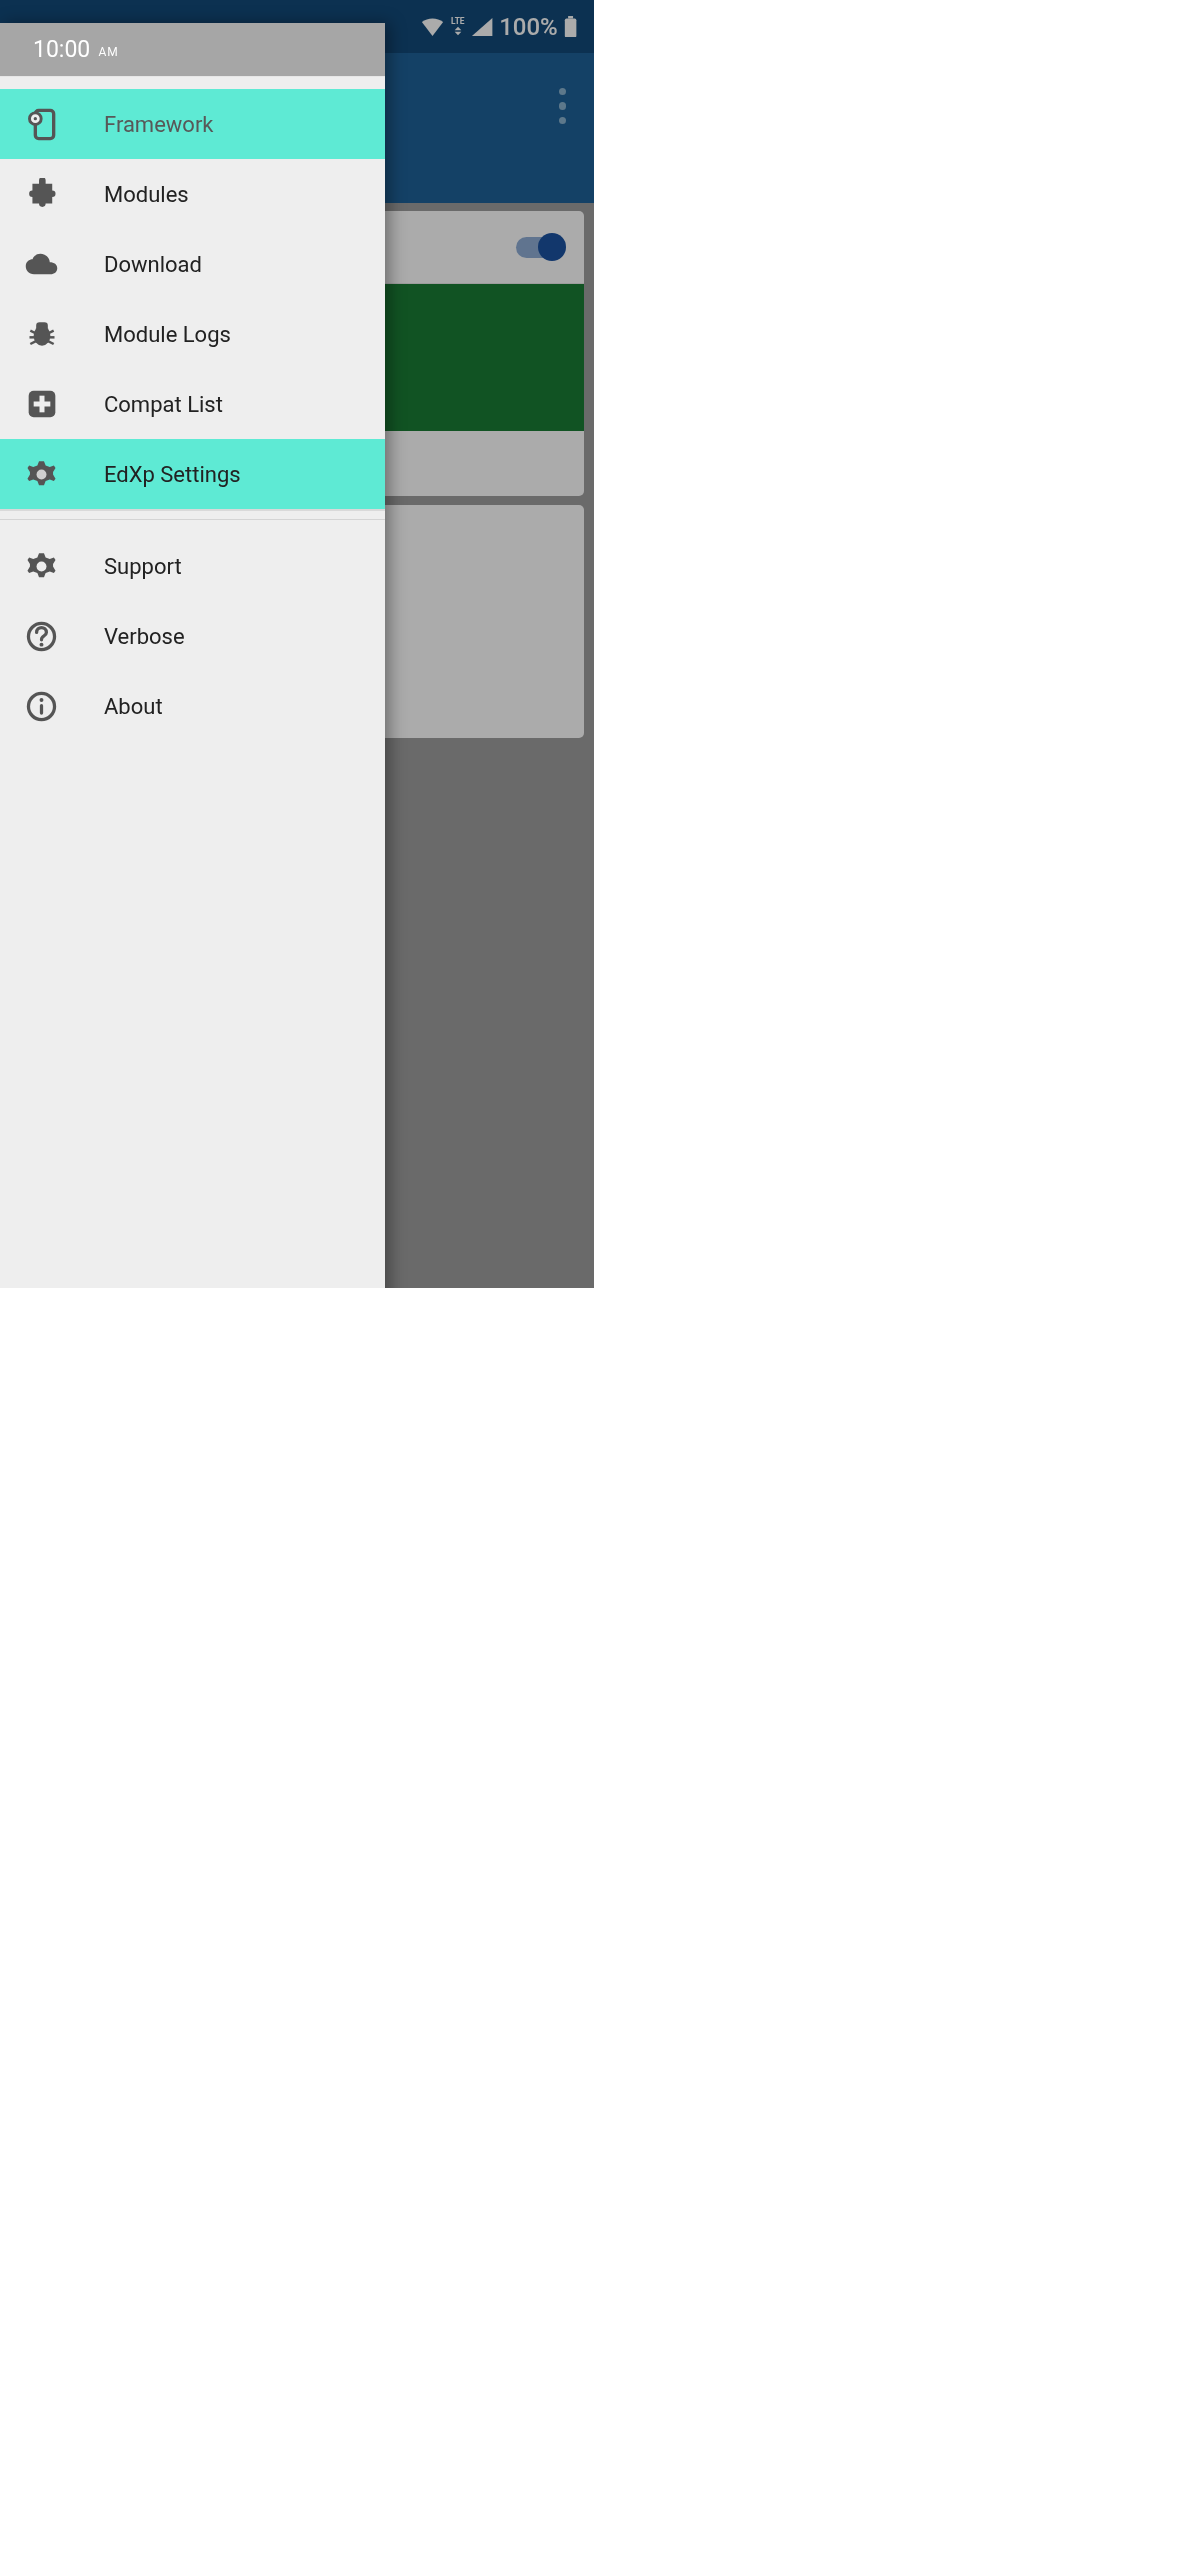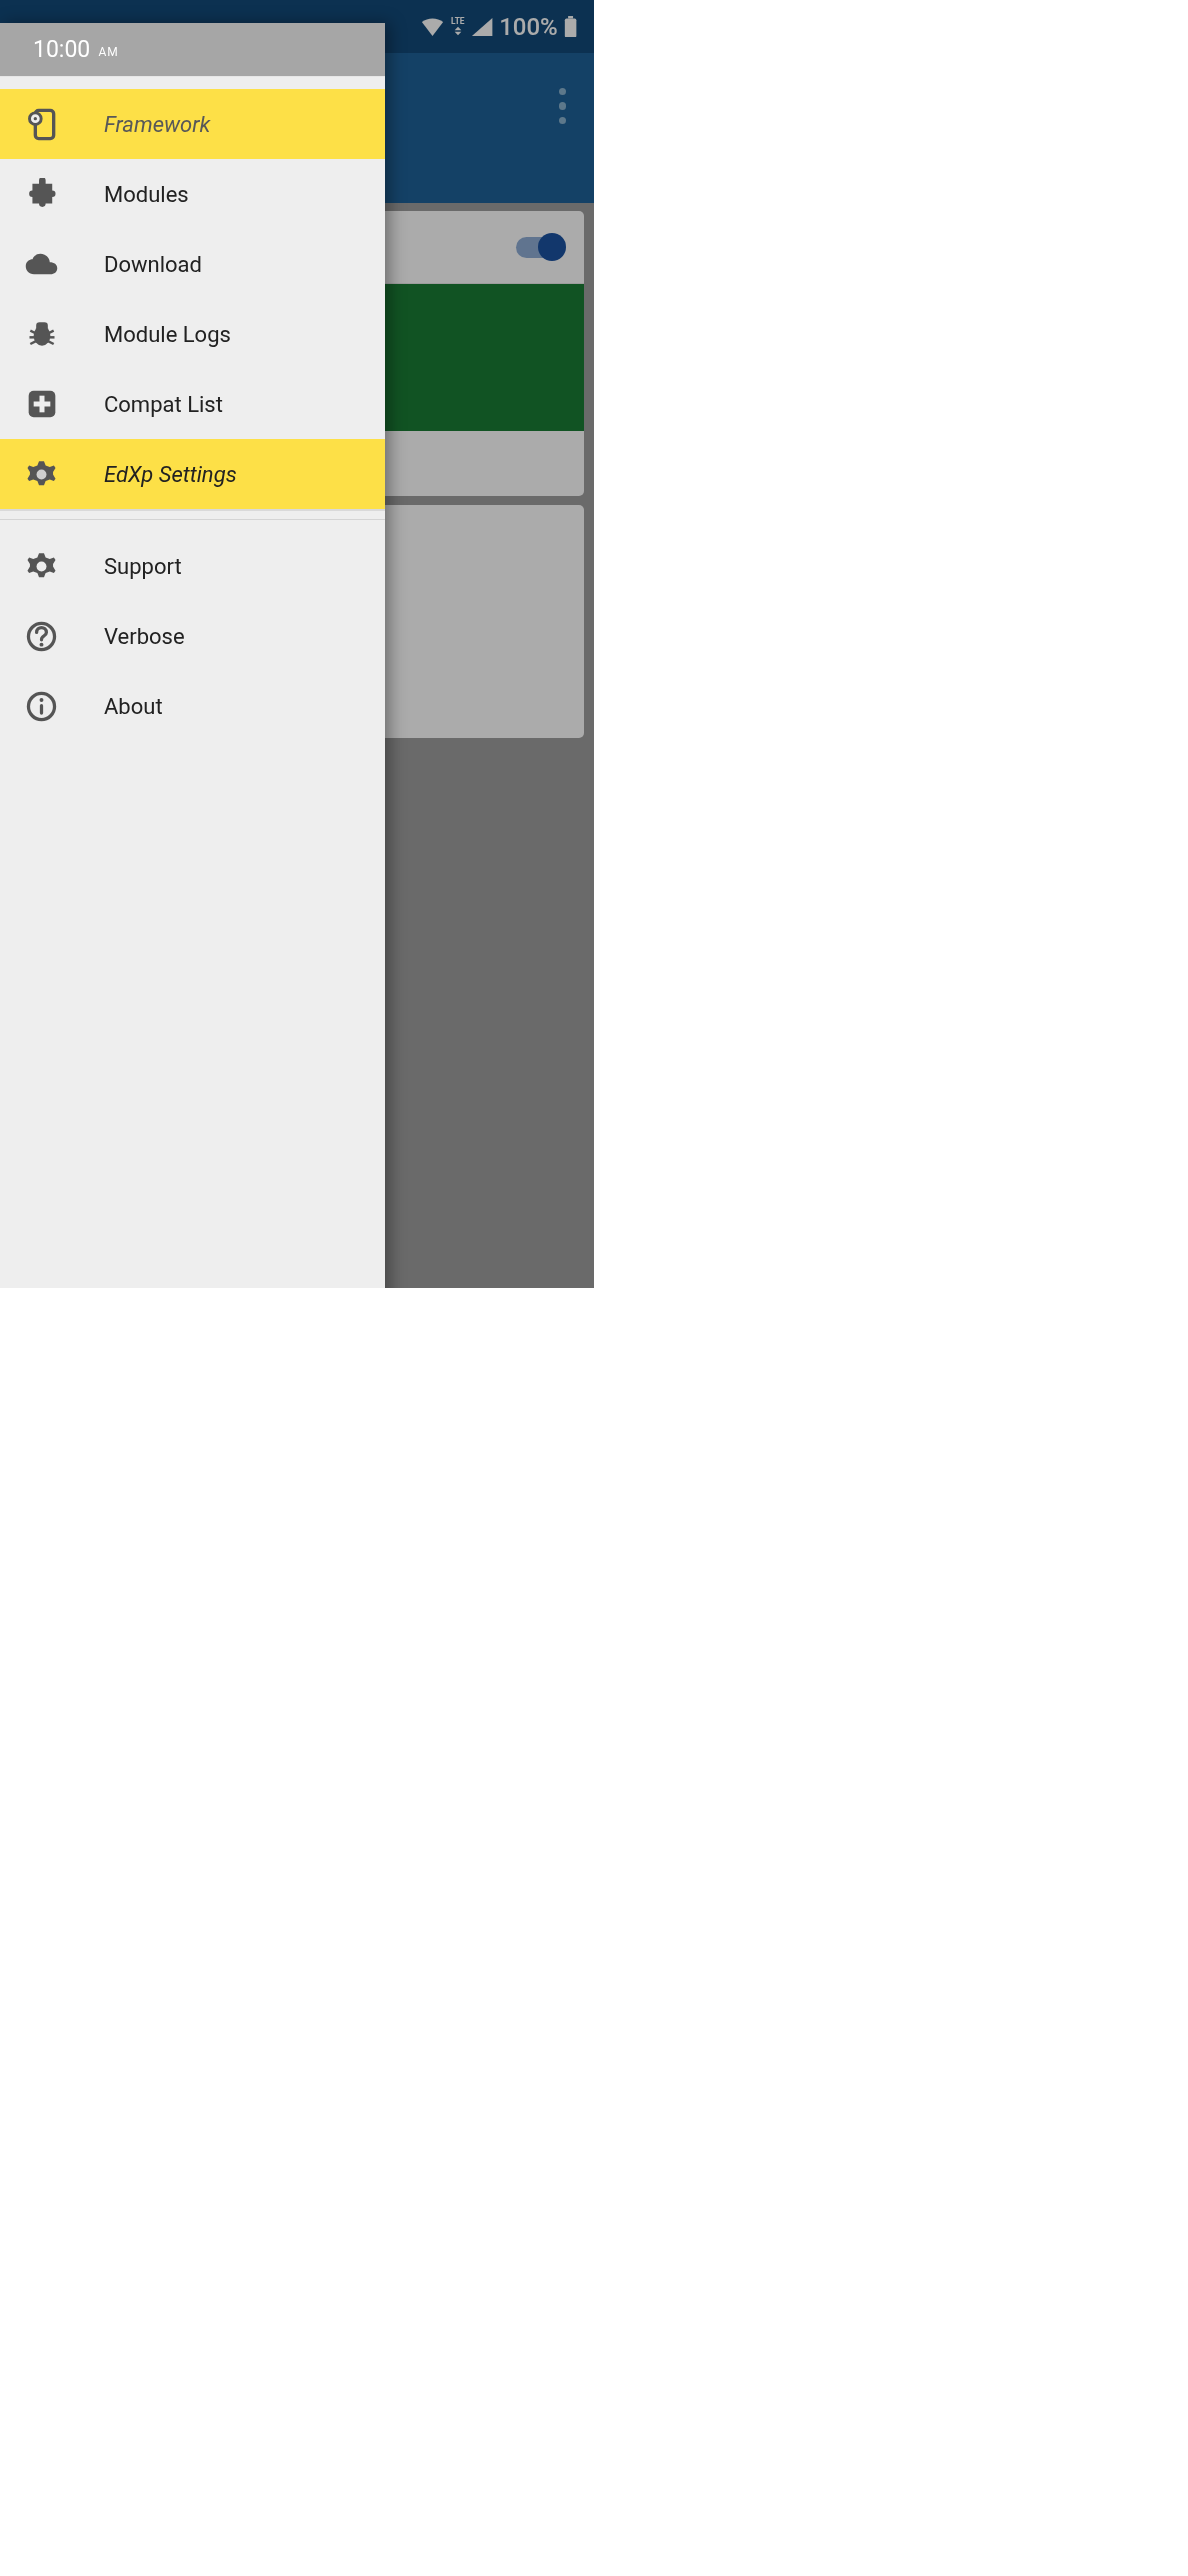--- a/index.html
+++ b/index.html
@@ -40,21 +40,21 @@
   .drawer { position: absolute; left: 0; top: 0; width: 385px; height: 1288px; background: #eeeeee; box-shadow: 5px 0 15px rgba(0,0,0,.35); display: flex; flex-direction: column; margin-top: 23px; }
 
   .drawer-status { height: 53px; background: #a6a6a6; display: flex; align-items: center; padding-left: 33px; gap: 8.3px; }
   .drawer-status .clock { color: #fff; font-size: 23px; font-weight: 400; }
   .drawer-status .ampm { color: #fff; font-size: 12px; font-weight: 400; margin-top: 4.1px; letter-spacing: 0.8px; }
 
   .drawer-gap { height: 13.2px; background: #eeeeee; border-top: 0.8px solid #e6e6e6; }
 
   .nav-item { display: flex; align-items: center; height: 70px; padding-left: 25px; gap: 46px; color: #222; font-size: 22px; cursor: pointer; }
   .nav-item .icon { width: 33px; display: flex; justify-content: center; }
-  .nav-item.active, .nav-item.pressed { background: #fde047; font-style: italic; }
+  .nav-item.active, .nav-item.pressed { background: #5eead4; }
   .nav-item.active .label { color: #585858; font-weight: 400; }
 
   .divider { height: 1.7px; background: #d9d9d9; }
   .divider2 { height: 0.8px; background: #d4d4d4; margin-top: 0; }
 
   svg { display: block; }
   .grey-fill { fill: #555; }
 </style>
 </head>
 <body>

